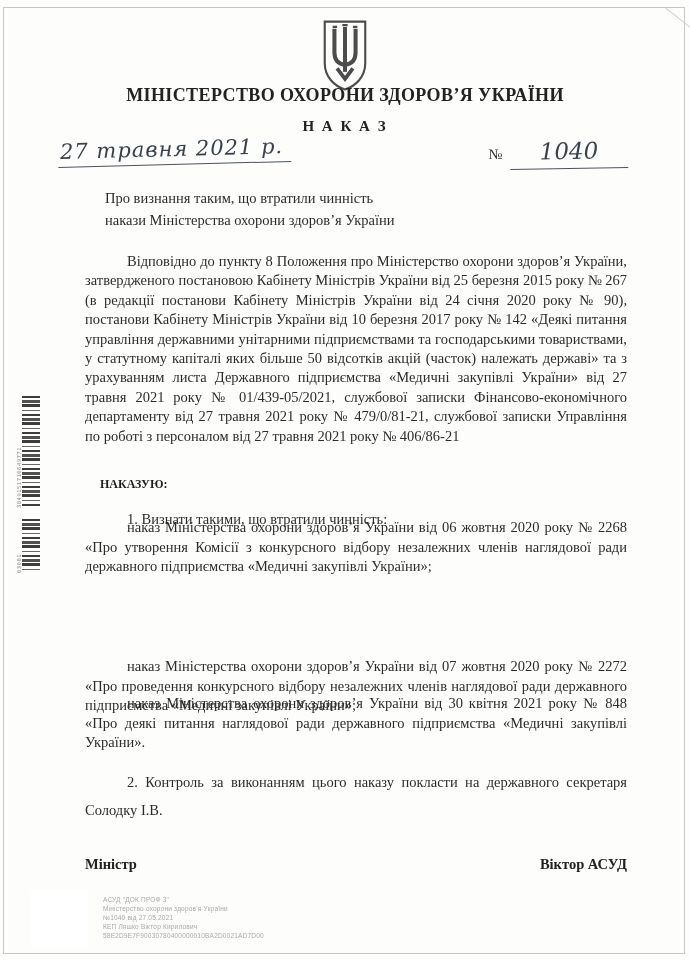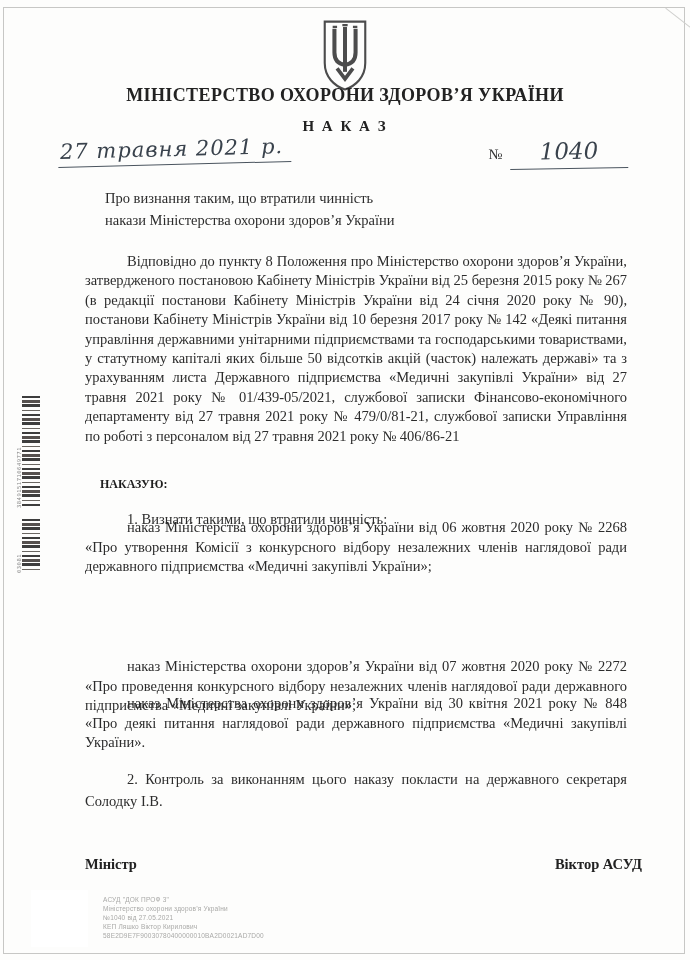--- a/index.html
+++ b/index.html
@@ -27,23 +27,23 @@
 
   .subject{position:absolute;top:188px;left:105px;width:420px;font-size:14.5px;line-height:21.5px;color:#2c2c2c;}
   .preamble{position:absolute;top:252px;left:85px;width:542px;text-align:justify;
             text-indent:42px;font-size:14.5px;line-height:19.4px;color:#2c2c2c;}
   .nakazuyu{position:absolute;top:477px;left:100px;font-weight:bold;font-size:12px;color:#1f1f1f;}
   .clause-intro{position:absolute;top:511px;left:85px;width:542px;text-indent:42px;font-size:14.5px;color:#2c2c2c;}
   .order-item{position:absolute;left:85px;width:542px;text-align:justify;text-indent:42px;
               font-size:14.5px;line-height:19.6px;color:#2c2c2c;}
   .o1{top:518px;} .o2{top:657px;} .o3{top:694px;}
   .control{position:absolute;top:768px;left:85px;width:542px;text-align:justify;text-indent:42px;
-           font-size:14.5px;line-height:22px;color:#2c2c2c;}
+           font-size:14.5px;line-height:28px;color:#2c2c2c;}
 
-  .signature{position:absolute;top:856px;left:85px;right:48px;display:flex;
+  .signature{position:absolute;top:856px;left:85px;right:63px;display:flex;
              justify-content:space-between;font-weight:bold;font-size:14.5px;color:#222;}
 
   .barcode{position:absolute;display:flex;align-items:stretch;}
   .bc1{left:15px;top:396px;height:112px;}
   .bc2{left:15px;top:519px;height:54px;}
   .bc-num{writing-mode:vertical-rl;transform:rotate(180deg);font-family:"DejaVu Sans Mono",monospace;
           font-size:5.5px;color:#8a8a8a;letter-spacing:.5px;margin-left:1px;}
   .bc-bars{width:18px;background:repeating-linear-gradient(180deg,
            #3d3d3d 0 2px,#fdfdfc 2px 4px,#55504e 4px 7px,#fdfdfc 7px 8px,
            #3d3d3d 8px 11px,#fdfdfc 11px 14px,#6b6762 14px 15px,#fdfdfc 15px 18px);}

